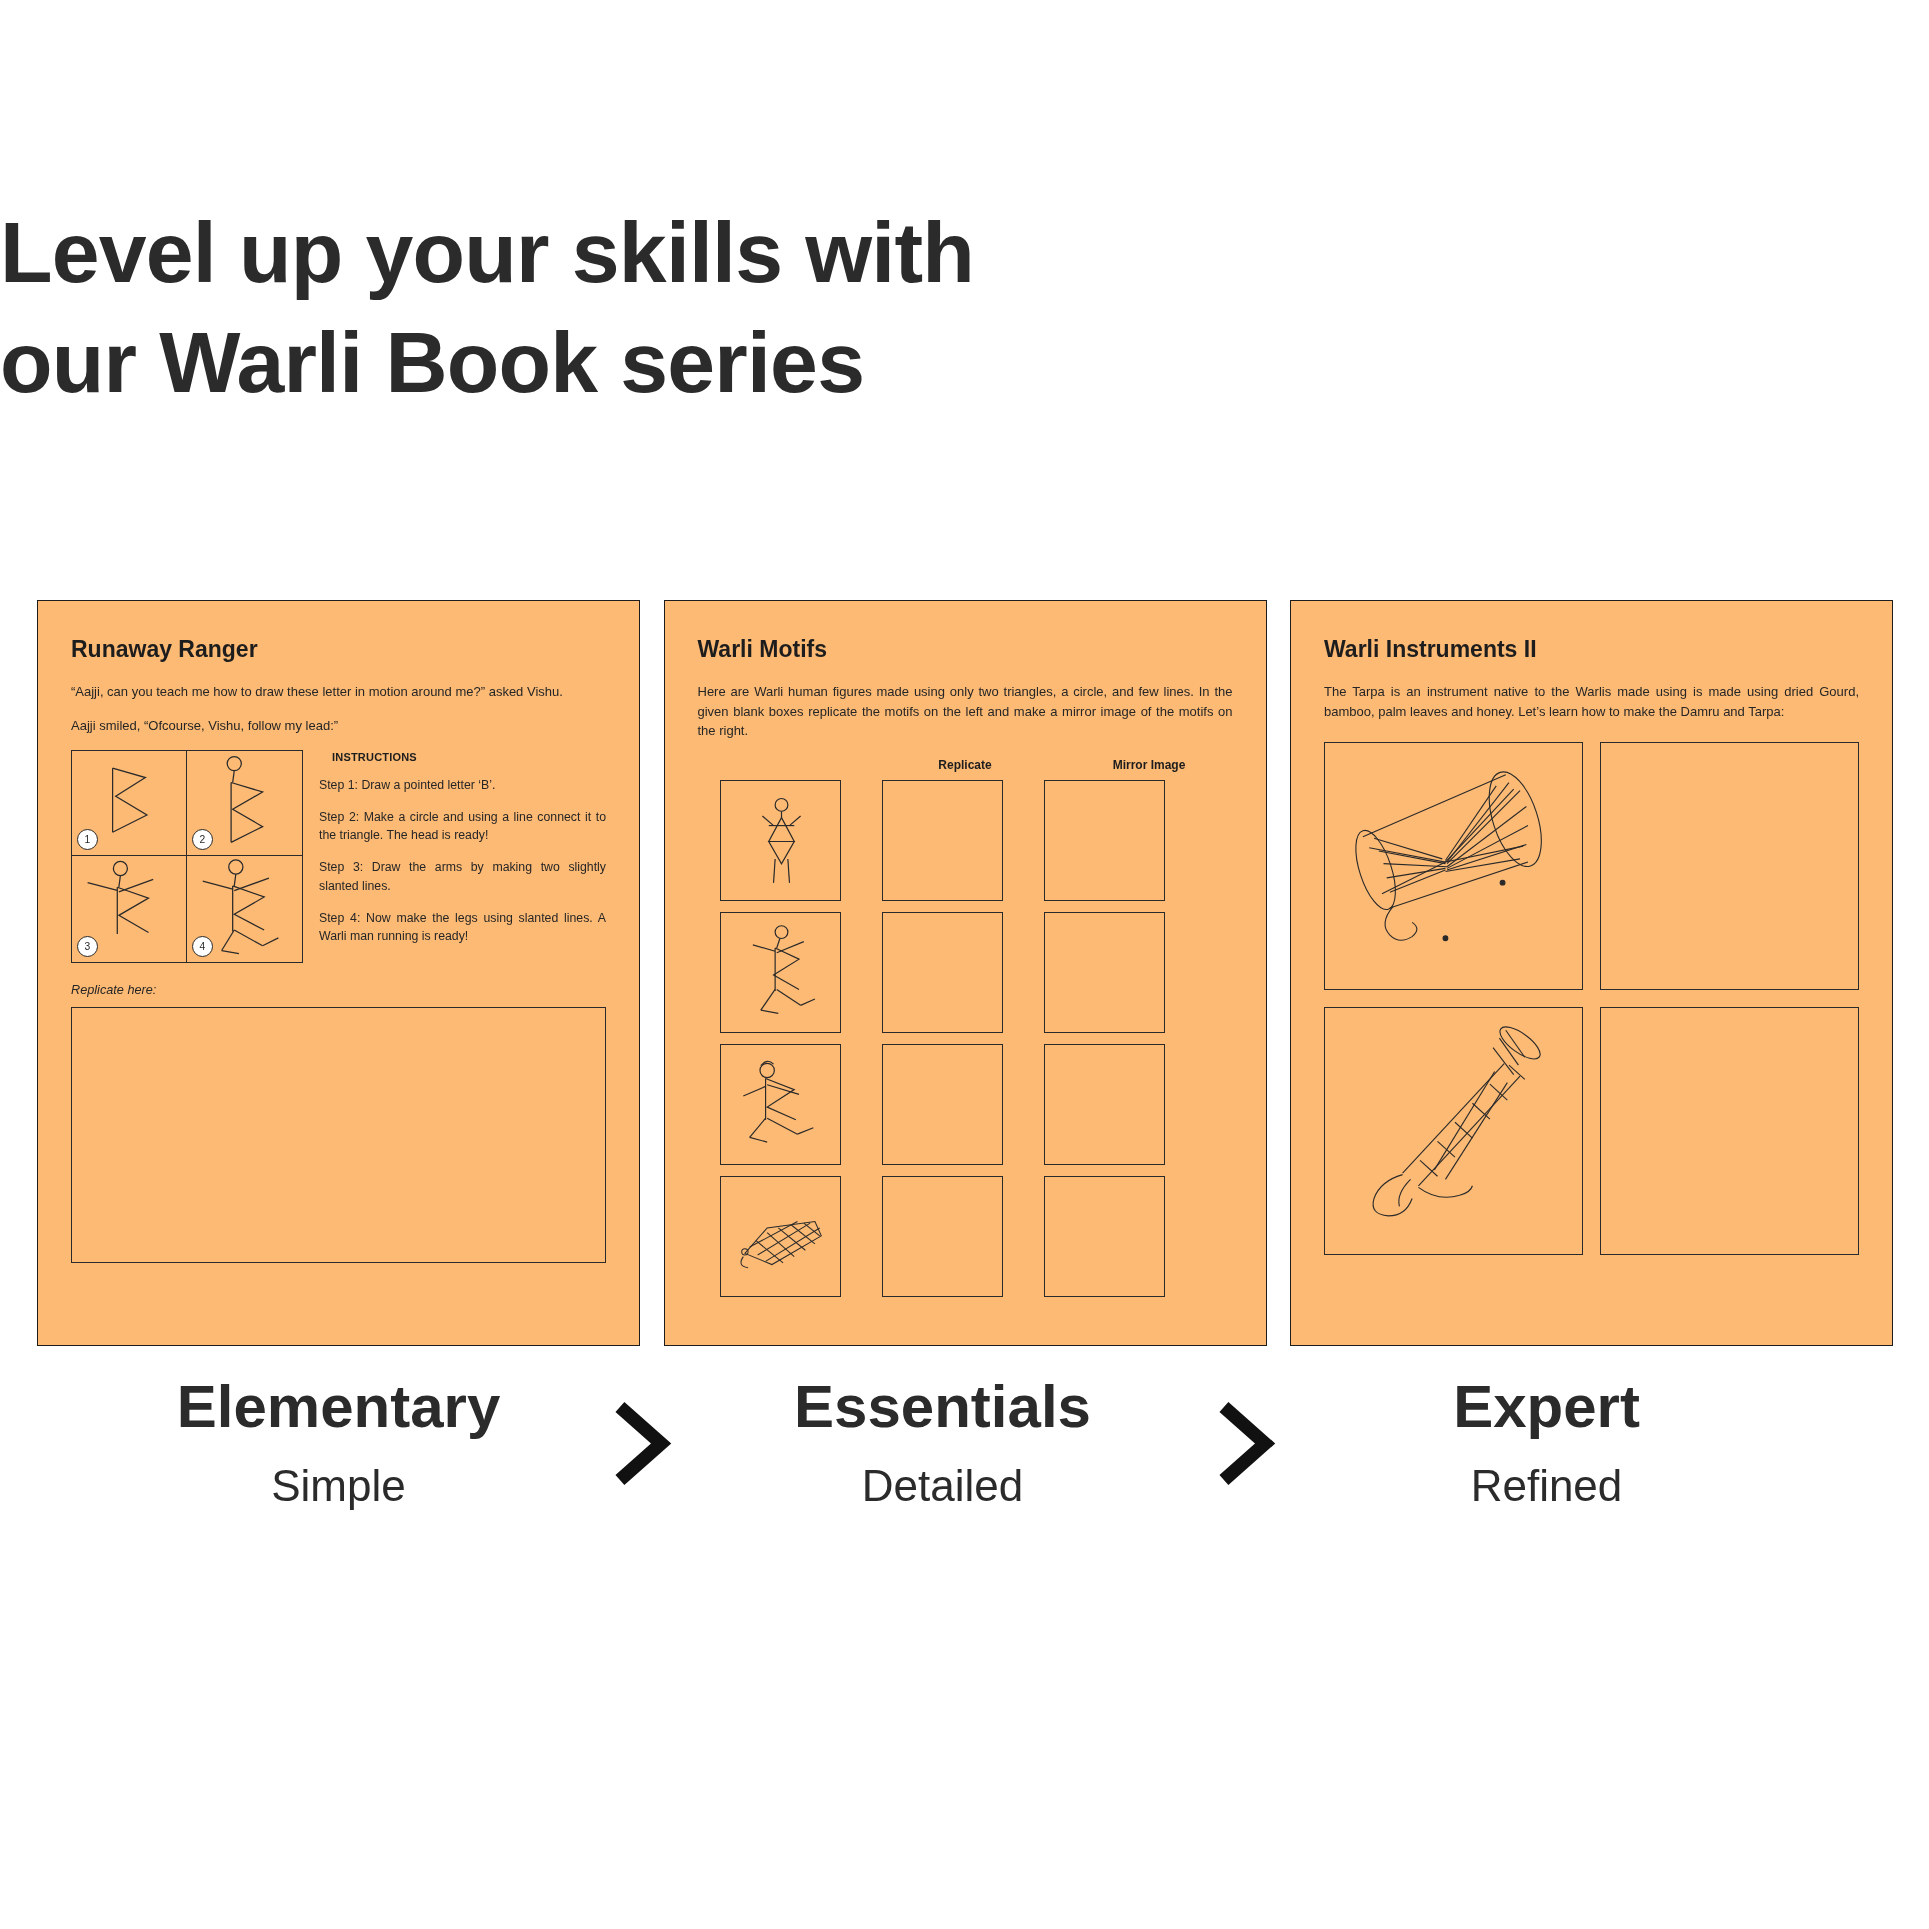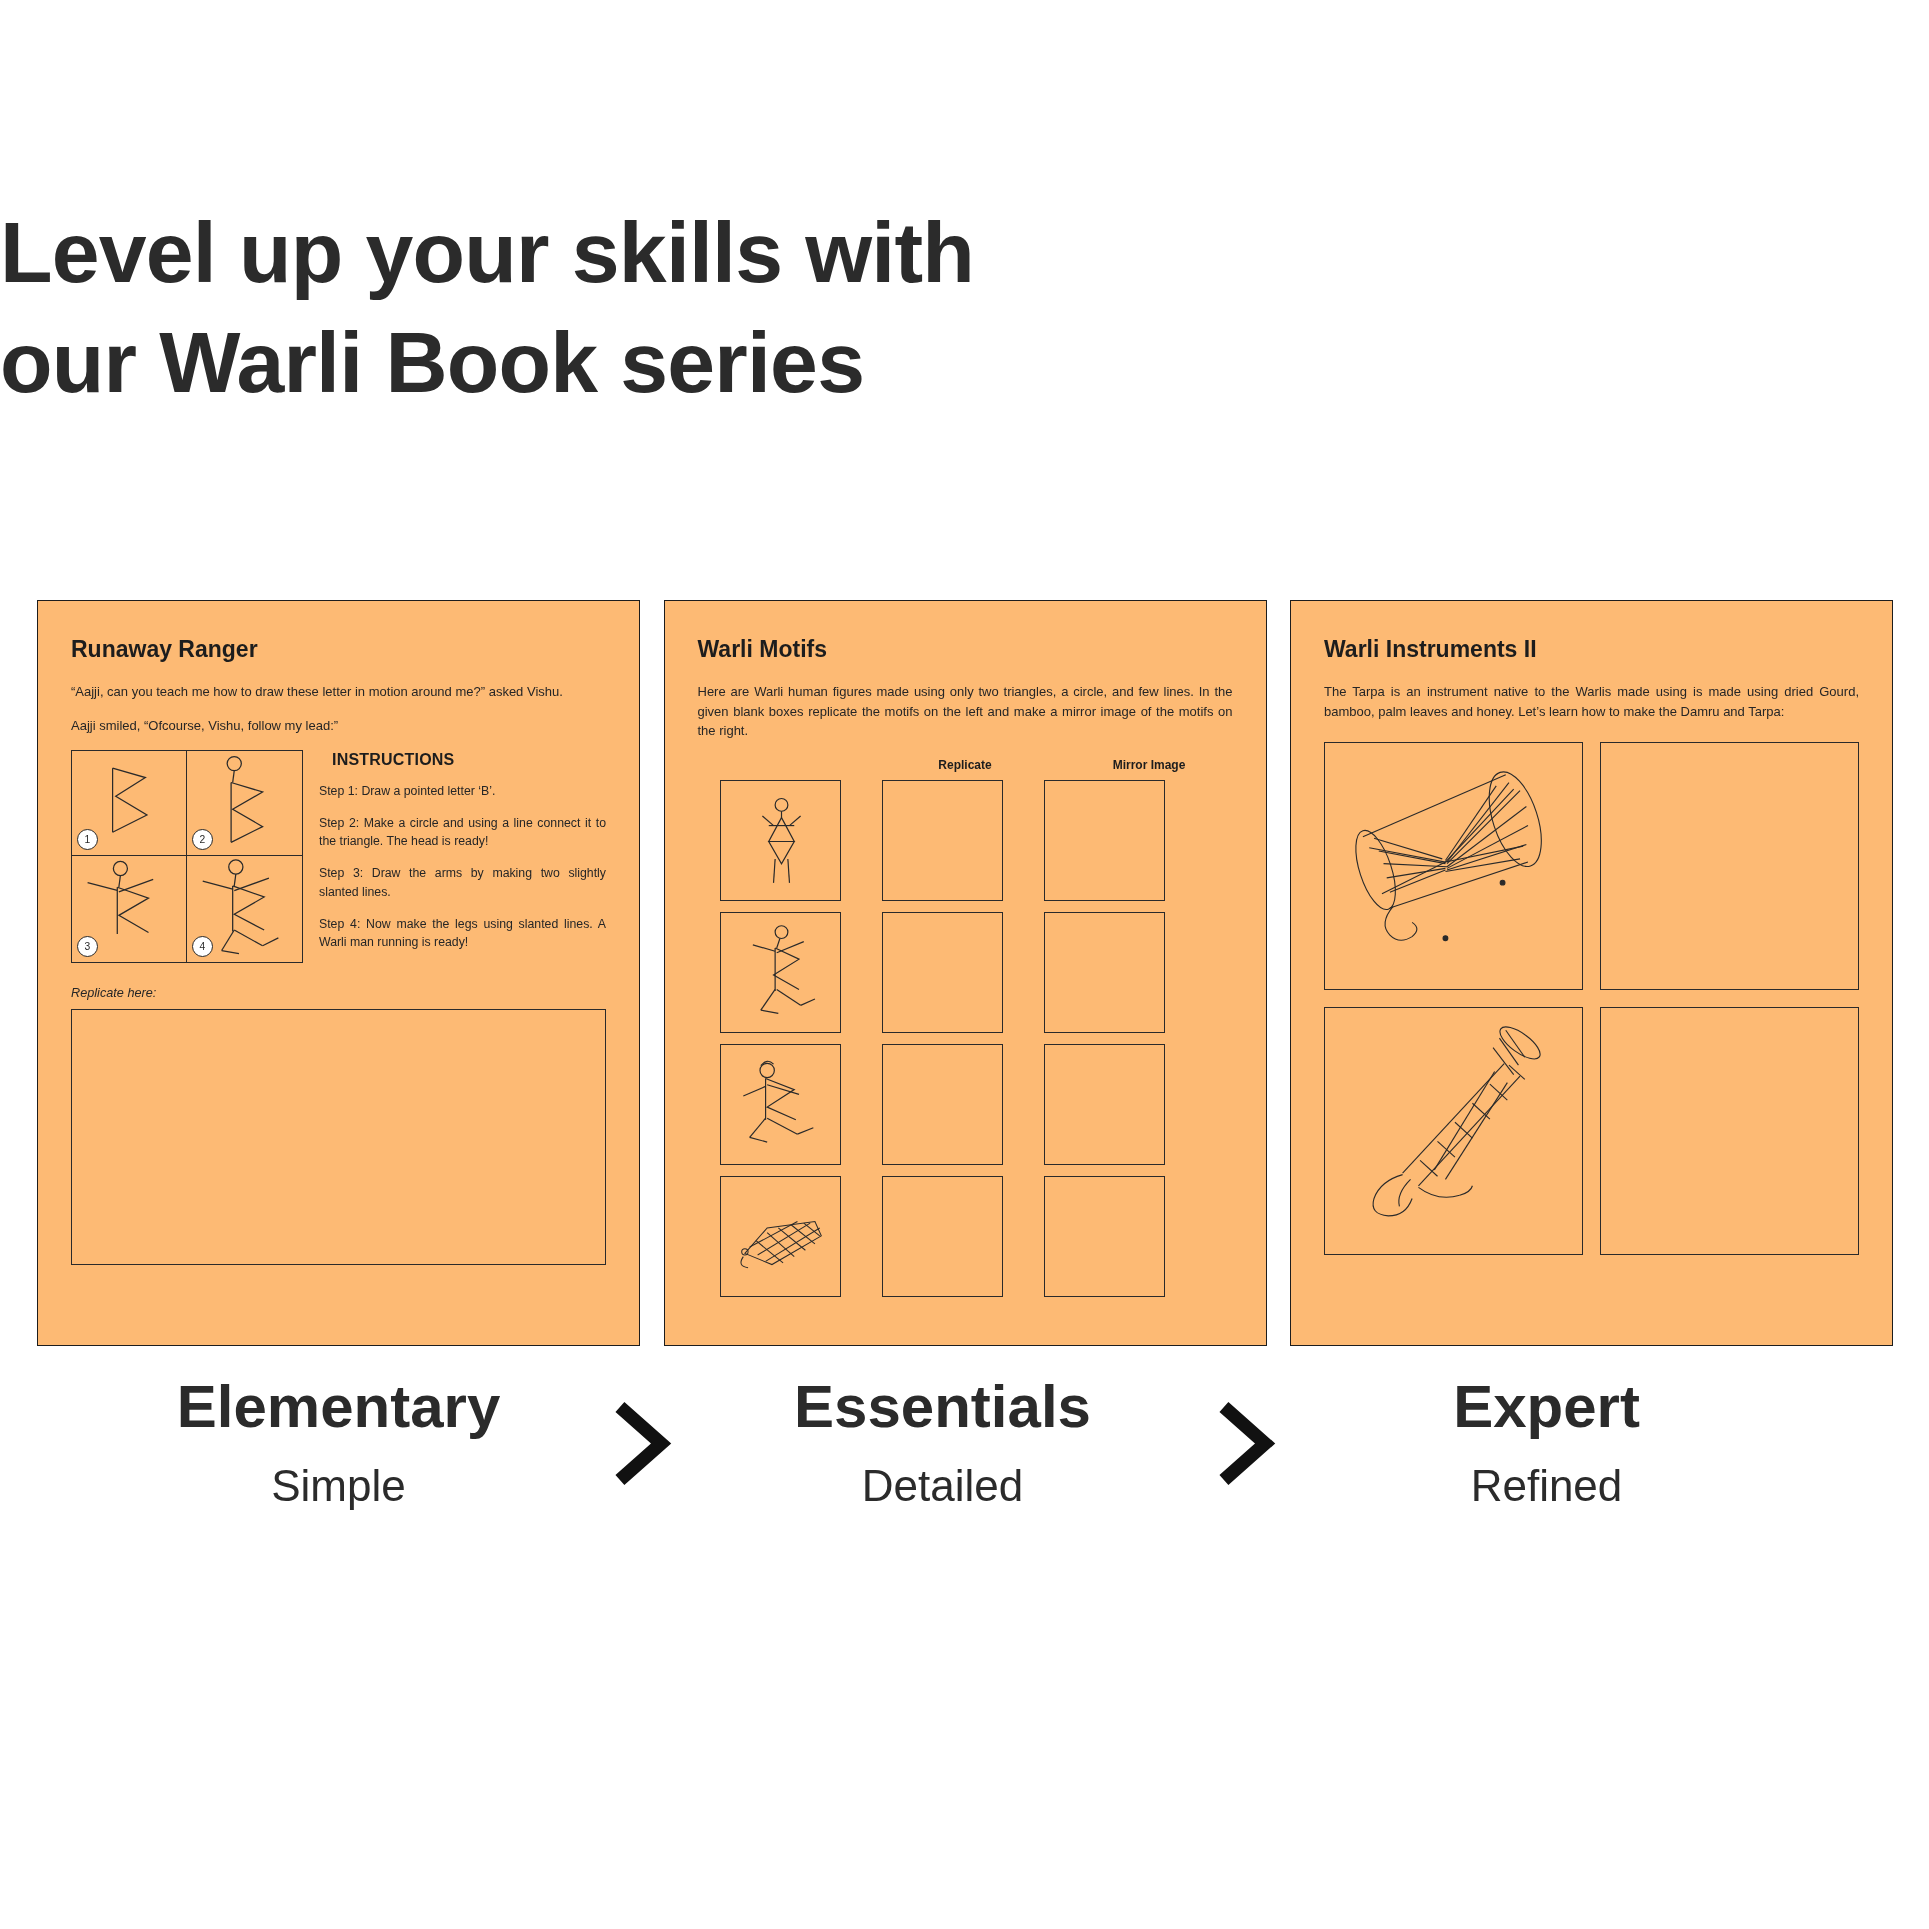--- a/index.html
+++ b/index.html
@@ -97,21 +97,21 @@
     line-height: 19px;
     text-align: center;
     color: #2a2a2a;
     background: #fff;
   }
   .step-svg { position: absolute; inset: 0; }
 
   .instructions { flex: 1; padding-top: 1.6px; }
   .instructions h4 {
     margin: 0 0 12.7px 0;
-    font-size: 16px;
+    font-size: 11px;
     font-weight: 700;
     letter-spacing: 0.2px;
     color: #1d1d1d;
     padding-left: 13px;
   }
   .instructions p {
     margin: 0 0 13.5px 0;
     font-size: 12.3px;
     line-height: 1.5;
     text-align: justify;

